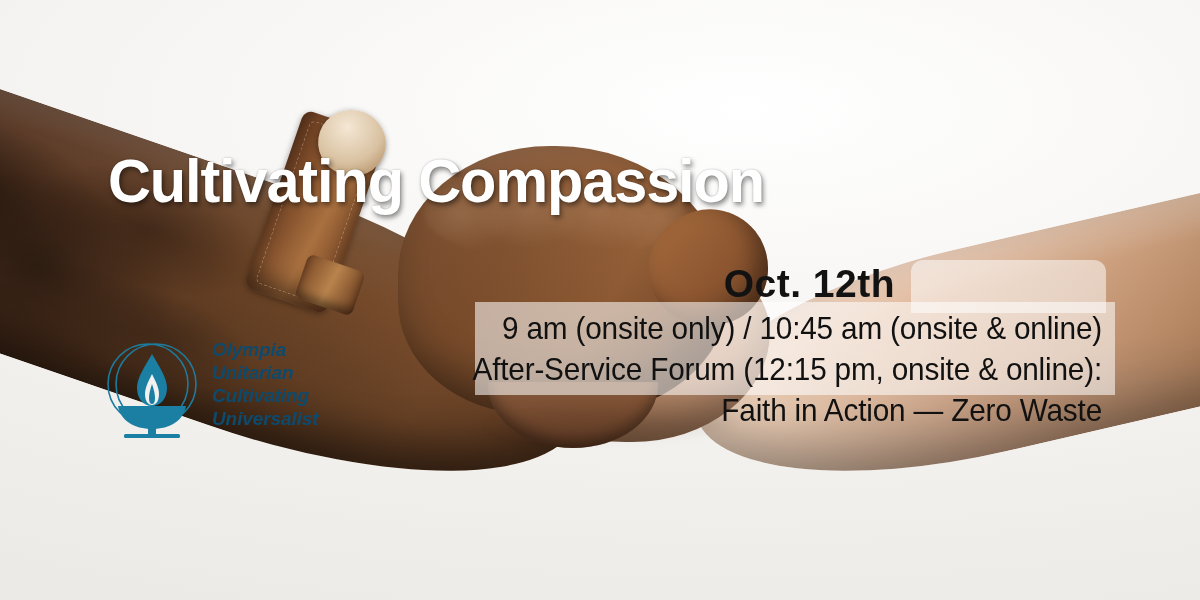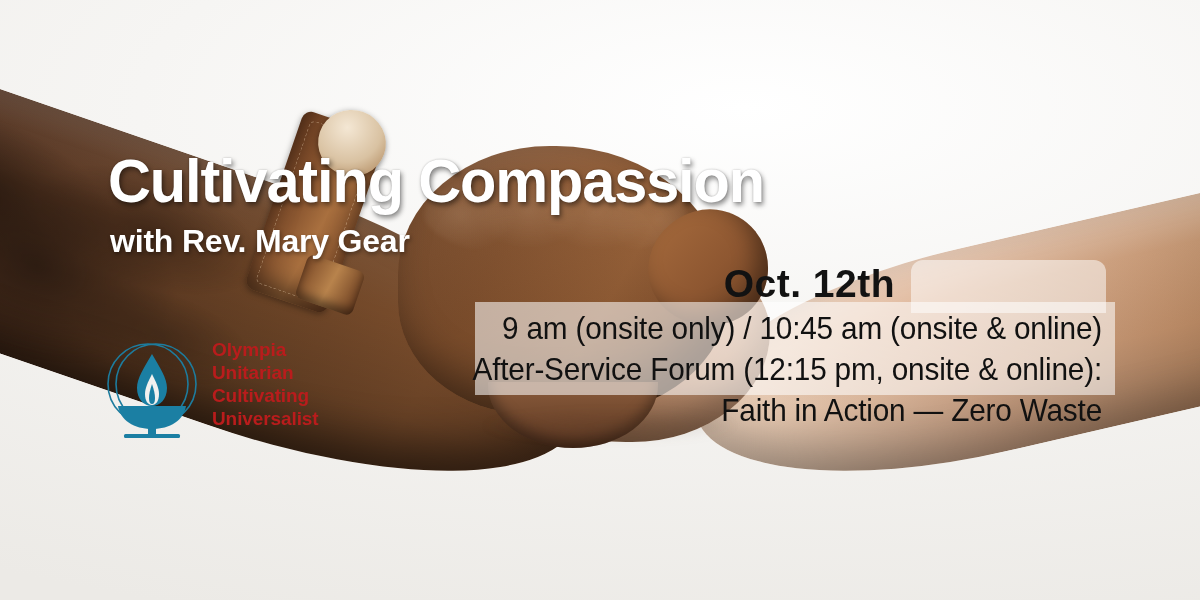--- a/index.html
+++ b/index.html
@@ -205,22 +205,22 @@
     transform:scaleX(.93);transform-origin:right center;
     white-space:nowrap;
   }
   .times div{letter-spacing:-.2px;}
 
   
   .logo{position:absolute;left:104px;top:334px;width:250px;height:110px;}
   .logo-mark{position:absolute;left:0;top:0;width:96px;height:106px;}
   .logo-text{
     position:absolute;left:108px;top:4px;
-    color:#b91c1c;font-size:19px;font-weight:bold;
-    line-height:23px;letter-spacing:-.1px;
+    color:#0c4a6e;font-size:19px;font-weight:bold;
+    line-height:23px;letter-spacing:-.1px;font-style:italic;
   }
 </style>
 </head>
 <body>
 
 <div id="banner">
 
   <div class="photo">
     <div class="backdrop"></div>
 
@@ -242,21 +242,20 @@
 
     <div class="finger-tip"></div>
     <div class="contact-shadow"></div>
   </div>
 
   <div class="panel-date"></div>
   <div class="panel-times"></div>
 
   <div class="title">Cultivating Compassion</div>
 
-  <div class="subtitle">with Rev. Mary Gear</div>
 
   <div class="date-line">Oct. 12th</div>
 
   <div class="times">
     <div>9 am (onsite only) / 10:45 am (onsite &amp; online)</div>
     <div>After-Service Forum (12:15 pm, onsite &amp; online):</div>
     <div>Faith in Action — Zero Waste</div>
   </div>
 
   <div class="logo">

